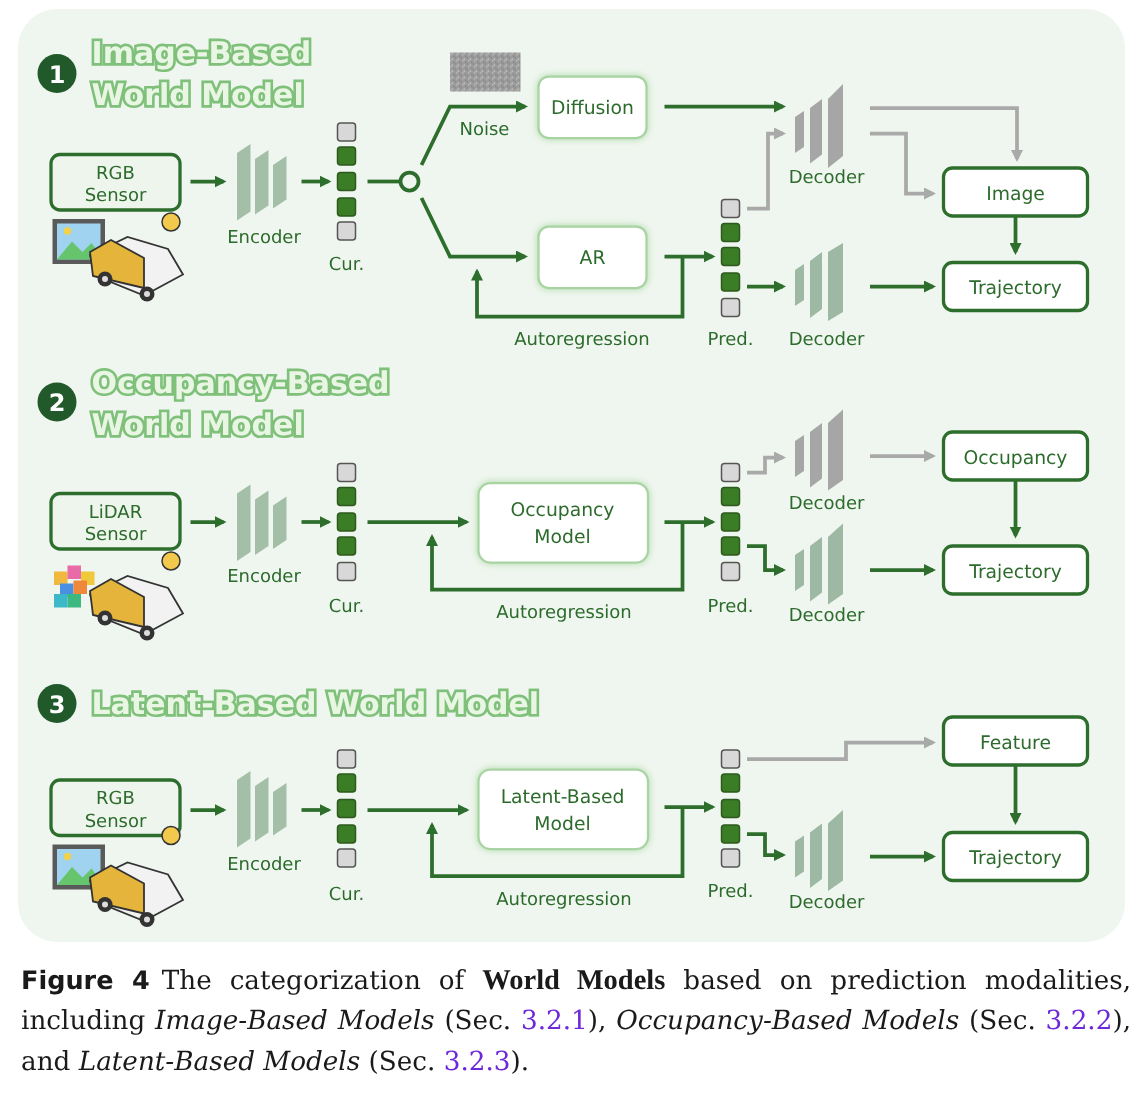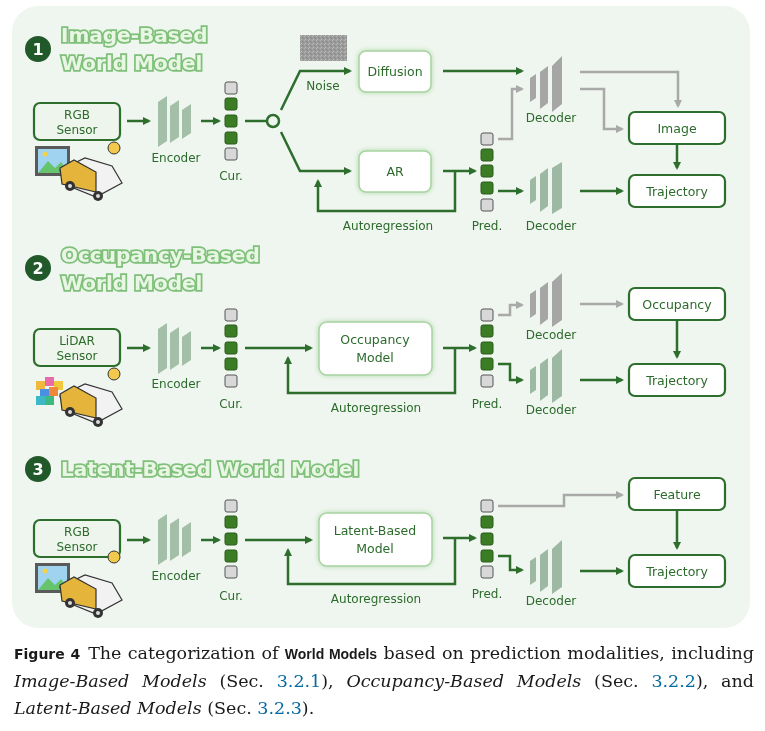--- a/index.html
+++ b/index.html
@@ -4,24 +4,24 @@
 <style>
   html, body { margin: 0; padding: 0; background: #ffffff; }
   body { width: 765px; height: 731px; position: relative; overflow: hidden; }
   #diagram { position: absolute; left: 0; top: 0; }
   .caption {
     position: absolute; left: 14px; top: 640px; width: 740px;
     font-family: "DejaVu Serif", "Liberation Serif", serif;
     font-size: 17.5px; line-height: 27px; color: #1a1a1a;
     text-align: justify;
   }
-  .cap-label { font-family: "DejaVu Sans", "Liberation Sans", sans-serif; font-weight: bold; font-size: 14px; margin-right: 8px; }
-  .cap-bold { font-family: Liberation Sans, sans-serif; font-weight: bold; font-size: 14px; }
+  .cap-label { font-family: "DejaVu Sans", "Liberation Sans", sans-serif; font-weight: bold; font-size: 17px; margin-right: 8px; }
+  .cap-bold { font-family: Liberation Serif, serif; font-weight: bold; font-size: 19px; }
   .cap-it { font-style: italic; margin-top: 24px; }
-  .cap-ref { color: #0369a1; }
+  .cap-ref { color: #6d28d9; }
   .lbl { font-family: "DejaVu Sans", "Liberation Sans", sans-serif; fill: #2c6b2c; }
   .title-txt {
     font-family: "DejaVu Sans", "Liberation Sans", sans-serif; font-weight: bold;
     fill: #e9f6e4; stroke: #7fc07a; stroke-width: 3.5px; paint-order: stroke;
     font-size: 20px;
   }
 </style>
 </head>
 <body>
 

